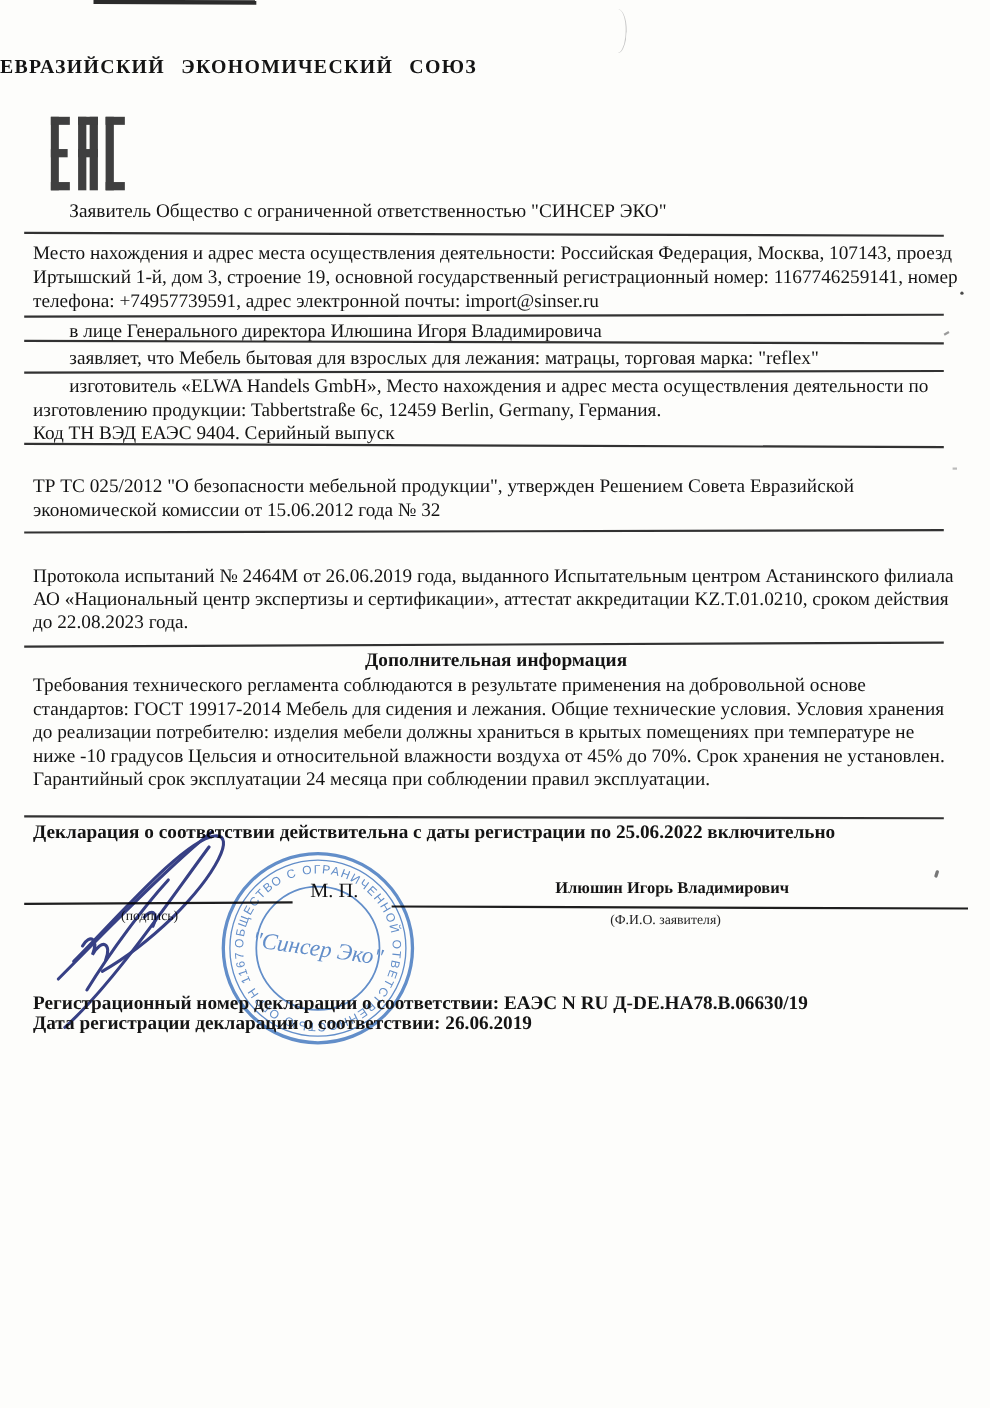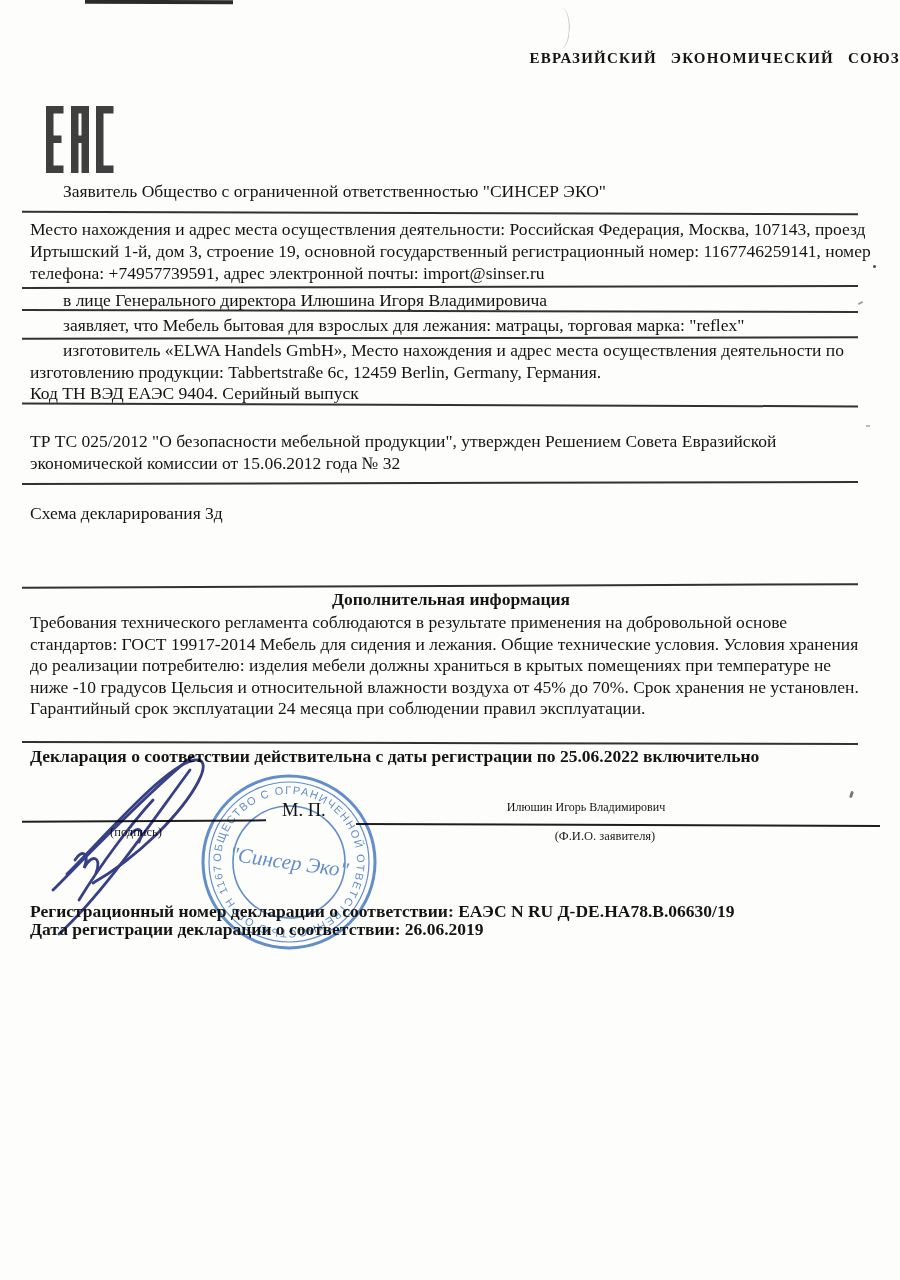--- a/index.html
+++ b/index.html
@@ -1,20 +1,20 @@
 <!DOCTYPE html>
 <html><head>
 <meta charset="utf-8">
 <style>
   html,body{margin:0;padding:0;background:#e9e9e9;}
   .page{position:relative;width:900px;height:1280px;background:#fdfdfb;
         font-family:"Liberation Serif",serif;color:#141414;overflow:hidden;margin:0 auto;}
   p{margin:0;}
   .abs{position:absolute;}
-  .title{left:0;width:100%;text-align:right;font-weight:bold;font-size:15px;
+  .title{left:0;width:100%;text-align:left;font-weight:bold;font-size:18px;
          letter-spacing:1.2px;word-spacing:9px;white-space:nowrap;}
   .blk{left:30px;width:842px;font-size:17.5px;line-height:22px;}
   .lbl{font-weight:normal;margin-left:33px;}
   .head{font-weight:bold;}
   .hr{left:22px;width:836px;border-top:2px solid rgba(22,22,22,.88);height:0;}
   .cap{font-size:12.5px;color:#222;}
   .sigline{border-top:2px solid #1e1e1e;height:0;}
   .stamp-svg{mix-blend-mode:multiply;opacity:.88;}
   .sig-svg{mix-blend-mode:multiply;}
   .artifact{pointer-events:none;}
@@ -73,40 +73,40 @@
 
   <div class="abs hr" style="top:404px;transform:rotate(.2deg);"></div>
 
 
   <p class="abs blk" style="top:430px;">ТР ТС 025/2012 "О безопасности мебельной продукции", утвержден Решением Совета Евразийской экономической комиссии от 15.06.2012 года № 32</p>
 
   <div class="abs hr" style="top:482px;transform:rotate(-.15deg);"></div>
 
 
   <div class="abs blk" style="top:503px;line-height:21px;">
-    <p>Схема декларирования 3д</p>
+    <p style="margin-top:10px;">Протокола испытаний № 2464М  от 26.06.2019 года, выданного Испытательным центром Астанинского филиала АО «Национальный центр экспертизы и сертификации», аттестат аккредитации KZ.T.01.0210, сроком действия до 22.08.2023 года.</p>
   </div>
 
   <div class="abs hr" style="top:585px;transform:rotate(-.25deg);"></div>
 
   <p class="abs blk head" style="top:588px;text-align:center;">Дополнительная информация</p>
 
   <p class="abs blk" style="top:612px;line-height:21.5px;">Требования технического регламента соблюдаются в результате применения на добровольной основе стандартов: ГОСТ 19917-2014 Мебель для сидения и лежания. Общие технические условия. Условия хранения до реализации потребителю: изделия мебели должны храниться в крытых помещениях при температуре не ниже -10 градусов Цельсия и относительной влажности воздуха от 45% до 70%. Срок хранения не установлен. Гарантийный срок эксплуатации 24 месяца при соблюдении правил эксплуатации.</p>
 
   <div class="abs hr" style="top:742px;transform:rotate(.12deg);"></div>
 
   <p class="abs blk head" style="top:745px;">Декларация о соответствии  действительна с даты регистрации по 25.06.2022 включительно</p>
 
   <div class="abs sigline" style="left:22px;top:820px;width:244px;transform:rotate(-.3deg);"></div>
   <p class="abs cap" style="left:76px;top:825px;width:120px;text-align:center;">(подпись)</p>
 
   <p class="abs" style="left:282px;top:800px;font-size:18.5px;">М. П.</p>
 
   <div class="abs sigline" style="left:356px;top:824px;width:524px;transform:rotate(.2deg);"></div>
-  <p class="abs" style="left:436px;top:800px;width:300px;text-align:center;font-size:12px;">Илюшин Игорь Владимирович</p>
+  <p class="abs" style="left:461px;top:800px;width:300px;text-align:center;font-size:15px;font-weight:bold;">Илюшин Игорь Владимирович</p>
   <p class="abs cap" style="left:460px;top:829px;width:290px;text-align:center;">(Ф.И.О. заявителя)</p>
 
   <svg class="abs sig-svg" style="left:35px;top:742px;" width="215" height="200" viewBox="0 0 215 200">
     <g fill="none" stroke="#26307d" stroke-width="2.8" stroke-linecap="round" opacity=".92">
       <path d="M 155,28 C 120,75 70,150 24,192"></path>
       <path d="M 18,148 C 48,118 118,45 158,14"></path>
       <path d="M 44,158 C 66,122 96,82 118,58"></path>
       <path d="M 32,132 C 72,92 132,22 160,18 C 180,16 162,52 122,92 C 98,115 74,132 58,141"></path>
       <path d="M 40,118 C 47,106 55,112 49,126 C 58,110 67,116 61,131"></path>
       <path d="M 96,92 C 103,83 110,88 104,100"></path>

